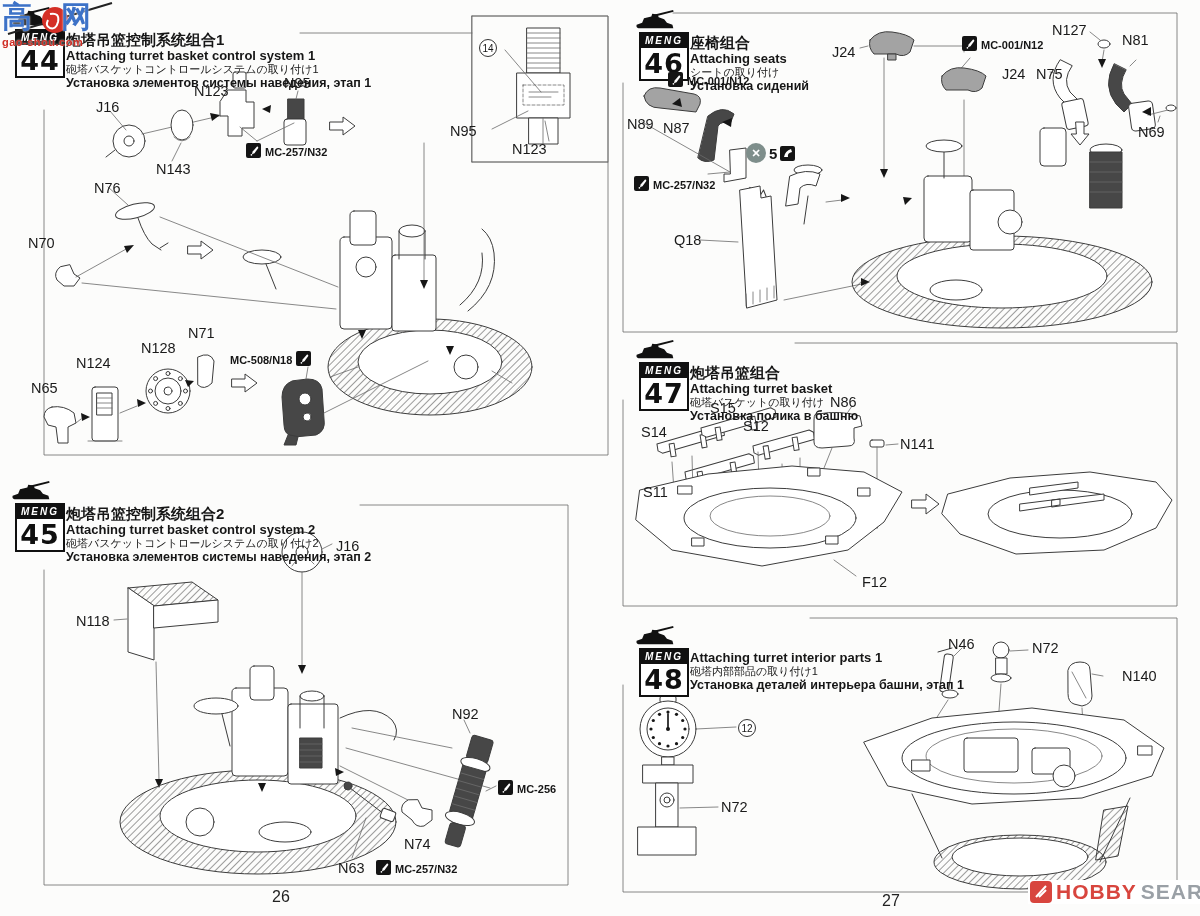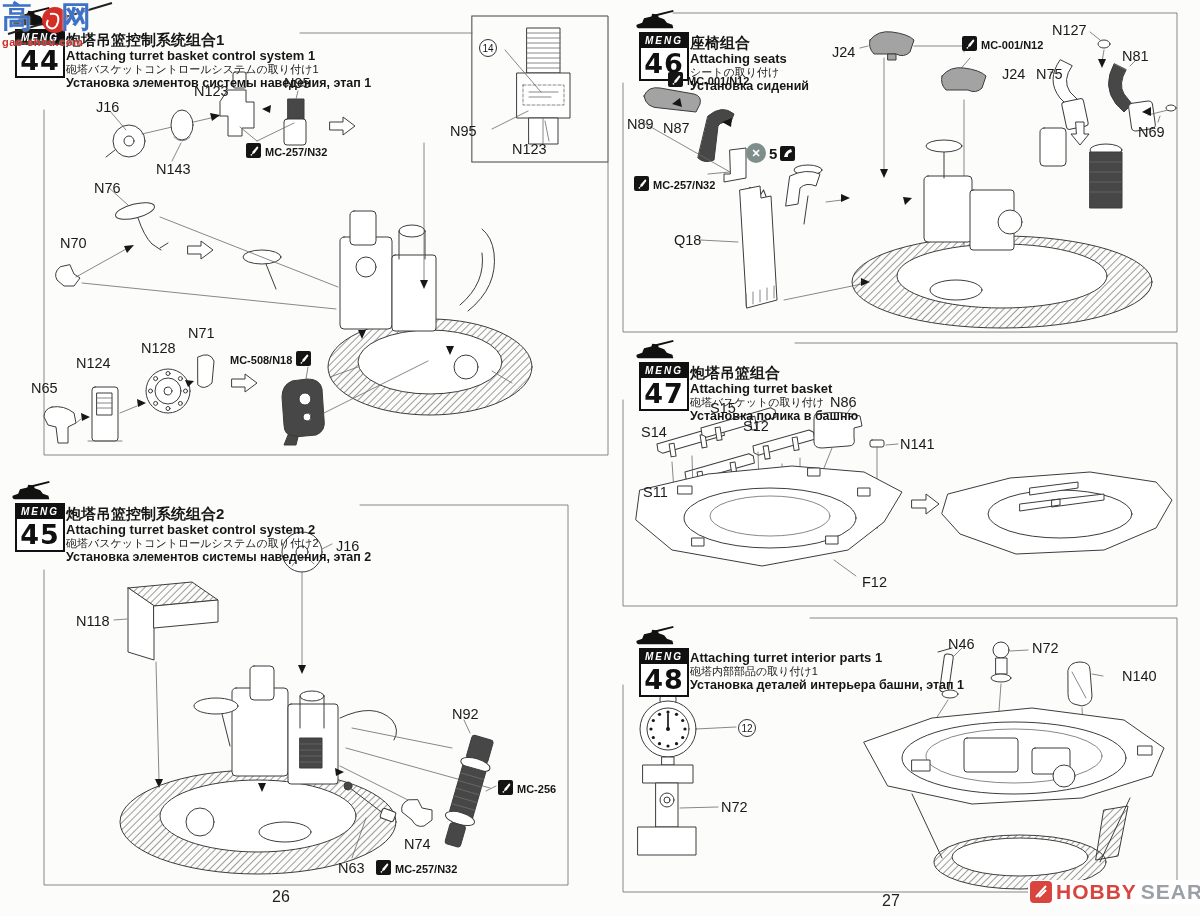--- a/index.html
+++ b/index.html
@@ -159,21 +159,21 @@
       <div class="t-en">Attaching turret basket control system 1</div>
       <div class="t-jp">砲塔バスケットコントロールシステムの取り付け1</div>
       <div class="t-ru">Установка элементов системы наведения, этап 1</div>
     </div>
   </div>
   <span class="plabel" style="left:96px;top:84px">J16</span>
   <span class="plabel" style="left:194px;top:68px">N123</span>
   <span class="plabel" style="left:284px;top:60px">N95</span>
   <span class="plabel" style="left:156px;top:146px">N143</span>
   <span class="plabel" style="left:94px;top:165px">N76</span>
-  <span class="plabel" style="left:60px;top:220px">N70</span>
+  <span class="plabel" style="left:28px;top:220px">N70</span>
   <span class="plabel" style="left:76px;top:340px">N124</span>
   <span class="plabel" style="left:141px;top:325px">N128</span>
   <span class="plabel" style="left:188px;top:310px">N71</span>
   <span class="plabel" style="left:31px;top:365px">N65</span>
   <span class="plabel" style="left:450px;top:108px">N95</span>
   <span class="plabel" style="left:512px;top:126px">N123</span>
   <span class="badge" style="left:479px;top:24px">14</span>
   <span class="chip" style="left:246px;top:128px">
       <span class="sq">
         <svg viewBox="0 0 14 14">
@@ -376,21 +376,21 @@
       <div class="t-ru">Установка сидений</div>
     </div>
   </div>
   <span class="plabel" style="left:15px;top:116px">N89</span>
   <span class="plabel" style="left:51px;top:120px">N87</span>
   <span class="plabel" style="left:62px;top:232px">Q18</span>
   <span class="plabel" style="left:220px;top:44px">J24</span>
   <span class="plabel" style="left:390px;top:66px">J24</span>
   <span class="plabel" style="left:424px;top:66px">N75</span>
   <span class="plabel" style="left:440px;top:22px">N127</span>
-  <span class="plabel" style="left:510px;top:48px">N81</span>
+  <span class="plabel" style="left:510px;top:32px">N81</span>
   <span class="plabel" style="left:526px;top:124px">N69</span>
   <span class="chip" style="left:56px;top:72px">
       <span class="sq">
         <svg viewBox="0 0 14 14">
           <path d="M10.8,1.6 L5.4,7.6 L4.6,10.9 L7.6,9.7 L12.2,3.2 Z" fill="#fff"></path>
           <circle cx="4" cy="11.5" r="1" fill="#fff"></circle>
         </svg>
       </span>
       <b>MC-001/N12</b>
     </span>

